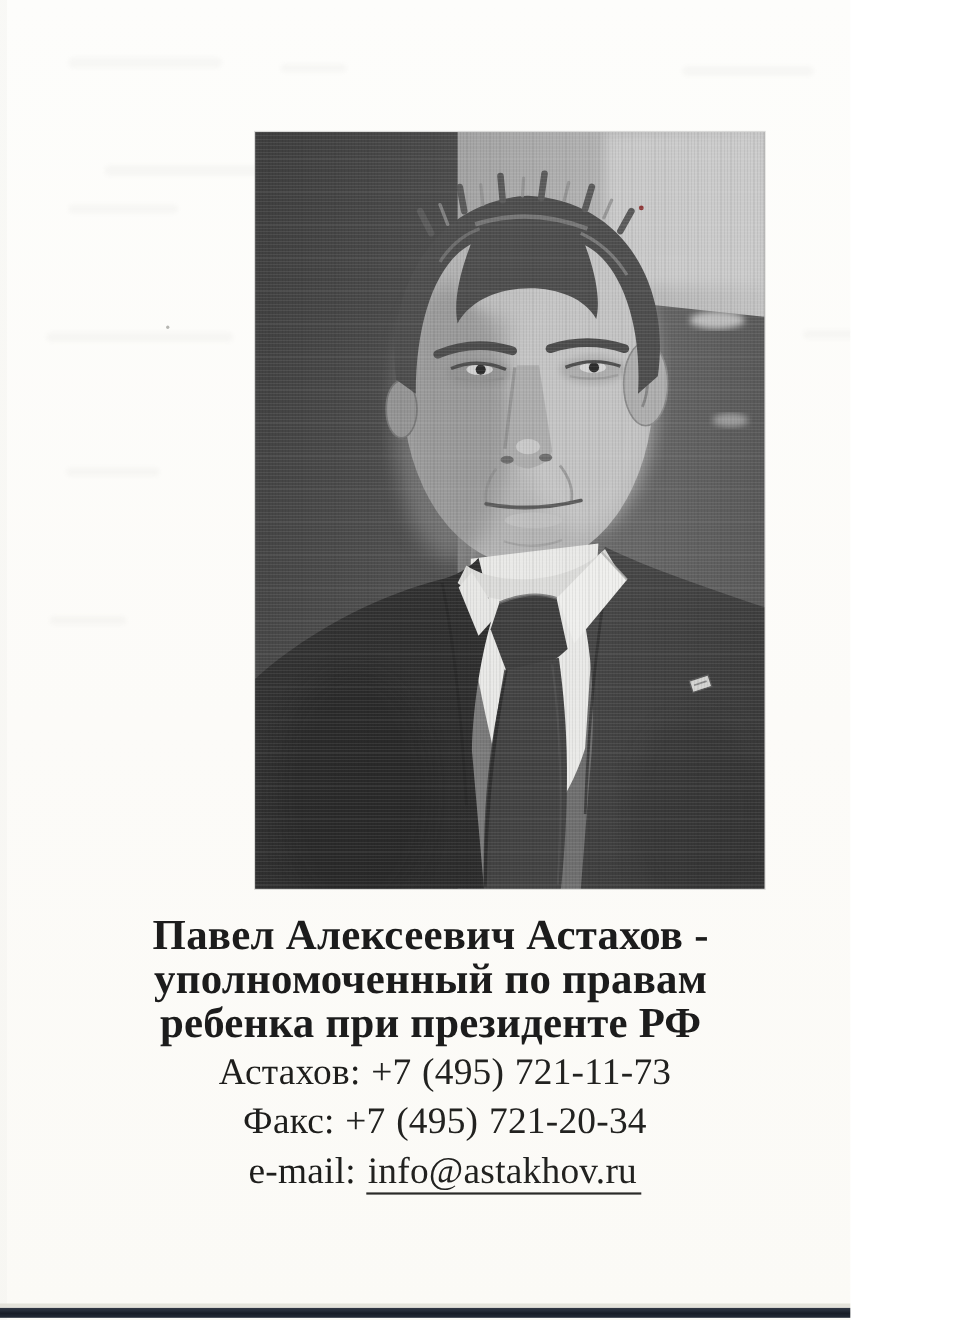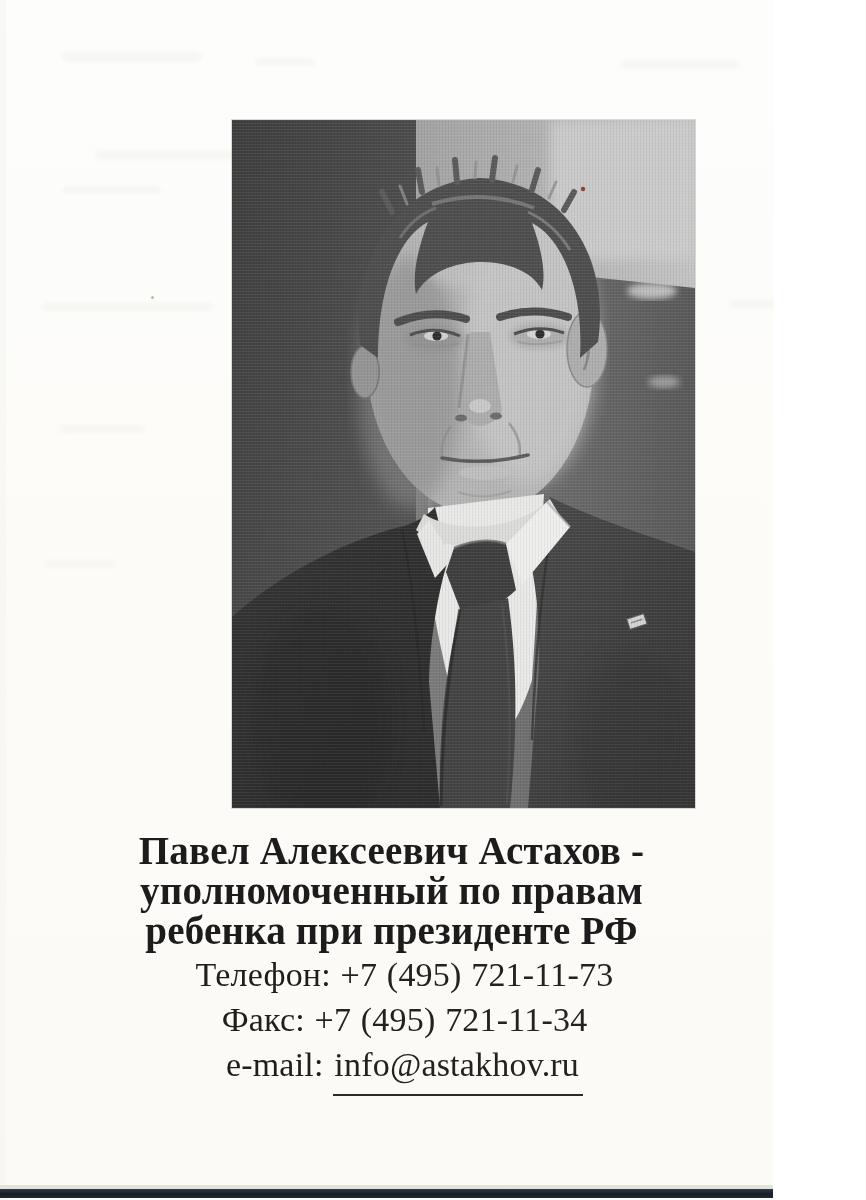--- a/index.html
+++ b/index.html
@@ -51,21 +51,21 @@
     transform:translateX(18px);
     color:#222220;
   }
   .contacts .c-line{
     font-size:34px; line-height:45px; font-weight:normal;
     letter-spacing:.2px; word-spacing:1px;
   }
   .contacts .c-label{ color:#1e1e1c; }
   .contacts .u{
     border-bottom:2.5px solid #2a2a28;
-    padding:0 4px 11px 1px;
+    padding:0 4px 1px 1px;
   }
 
   
   .ghost{
     position:absolute; border-radius:5px;
     background:#8f8f89; opacity:.05; filter:blur(2px);
   }
   .speck{ position:absolute; border-radius:50%; }
   .edge-line{
     position:absolute; left:847px; top:0; width:2px; height:1189px;
@@ -234,22 +234,22 @@
     </svg>
   </div>
 
   <div class="caption">
     <div class="t-line">Павел Алексеевич Астахов -</div>
     <div class="t-line">уполномоченный по правам</div>
     <div class="t-line">ребенка при президенте РФ</div>
   </div>
 
   <div class="contacts">
-    <div class="c-line"><span class="c-label">Телефон:</span> <span>+7 (495) 721-11-73</span></div>
-    <div class="c-line"><span class="c-label">Факс:</span> <span>+7 (495) 721-11-34</span></div>
+    <div class="c-line"><span class="c-label">Астахов:</span> <span>+7 (495) 721-11-73</span></div>
+    <div class="c-line"><span class="c-label">Факс:</span> <span>+7 (495) 721-20-34</span></div>
     <div class="c-line"><span class="c-label">e-mail:</span> <span class="u">info@astakhov.ru</span></div>
   </div>
 
   <div class="edge-line"></div>
   <div class="dash-yellow"></div>
   <div class="dash-pink"></div>
   <div class="bottom-light"></div>
   <div class="bottom-band"></div>
 </div>
 

